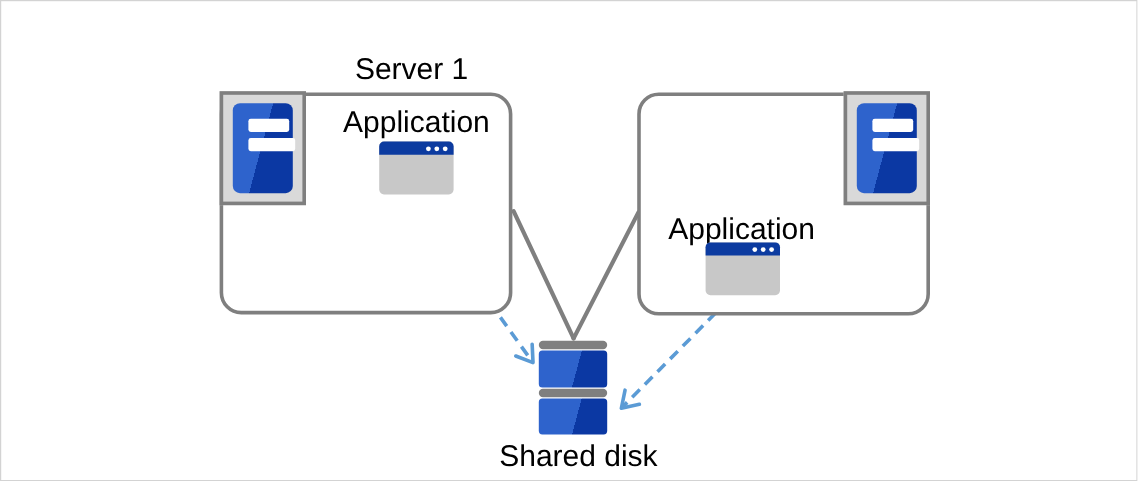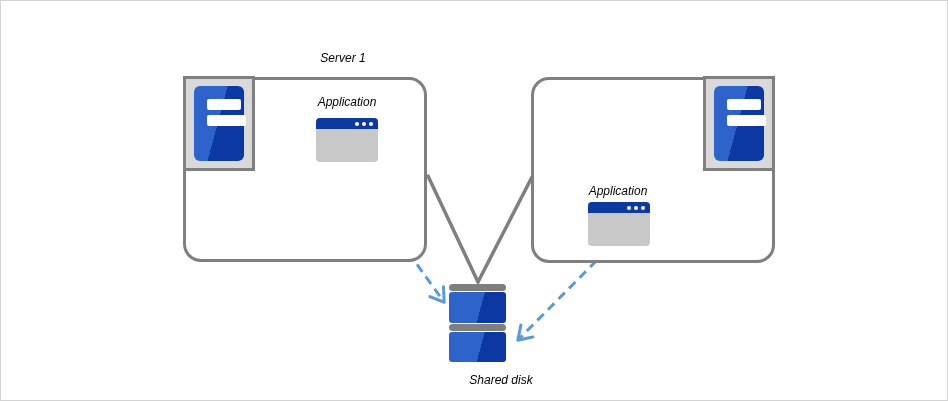--- a/index.html
+++ b/index.html
@@ -3,23 +3,22 @@
 <meta charset="utf-8">
 <style>
   html,body { margin:0; padding:0; background:#fff; font-family:"Liberation Sans", sans-serif; }
   .canvas {
     position:relative; width:946px; height:399px;
     border:1px solid var(--canvas-border,#d3d3d3);
     background:#fff; overflow:hidden;
   }
   .label {
     position:absolute; text-align:center;
-    font-size:12px; line-height:22px; color:var(--text,#000);
+    font-size:25px; line-height:22px; color:var(--text,#000);
     white-space:nowrap;
-    font-style:italic;
   }
   .server-box {
     position:absolute; box-sizing:border-box;
     border:3px solid var(--box-border,#7f7f7f);
     border-radius:18px; background:#fff;
   }
   .tower-frame {
     position:absolute; box-sizing:border-box;
     border:3px solid var(--box-border,#7f7f7f);
     background:var(--frame-fill,#d9d9d9);
@@ -110,15 +109,15 @@
         </div>
     </div>
   </div>
 
   <div class="disk">
     <div class="disk-cap"></div>
     <div class="disk-body"></div>
     <div class="disk-cap second"></div>
     <div class="disk-body second"></div>
   </div>
-  <div class="label" style="left:420px; top:368px; width:160px;">Shared disk</div>
+  <div class="label" style="left:401px; top:368px; width:160px;">Shared disk</div>
 
 </div>
 
 </body></html>

